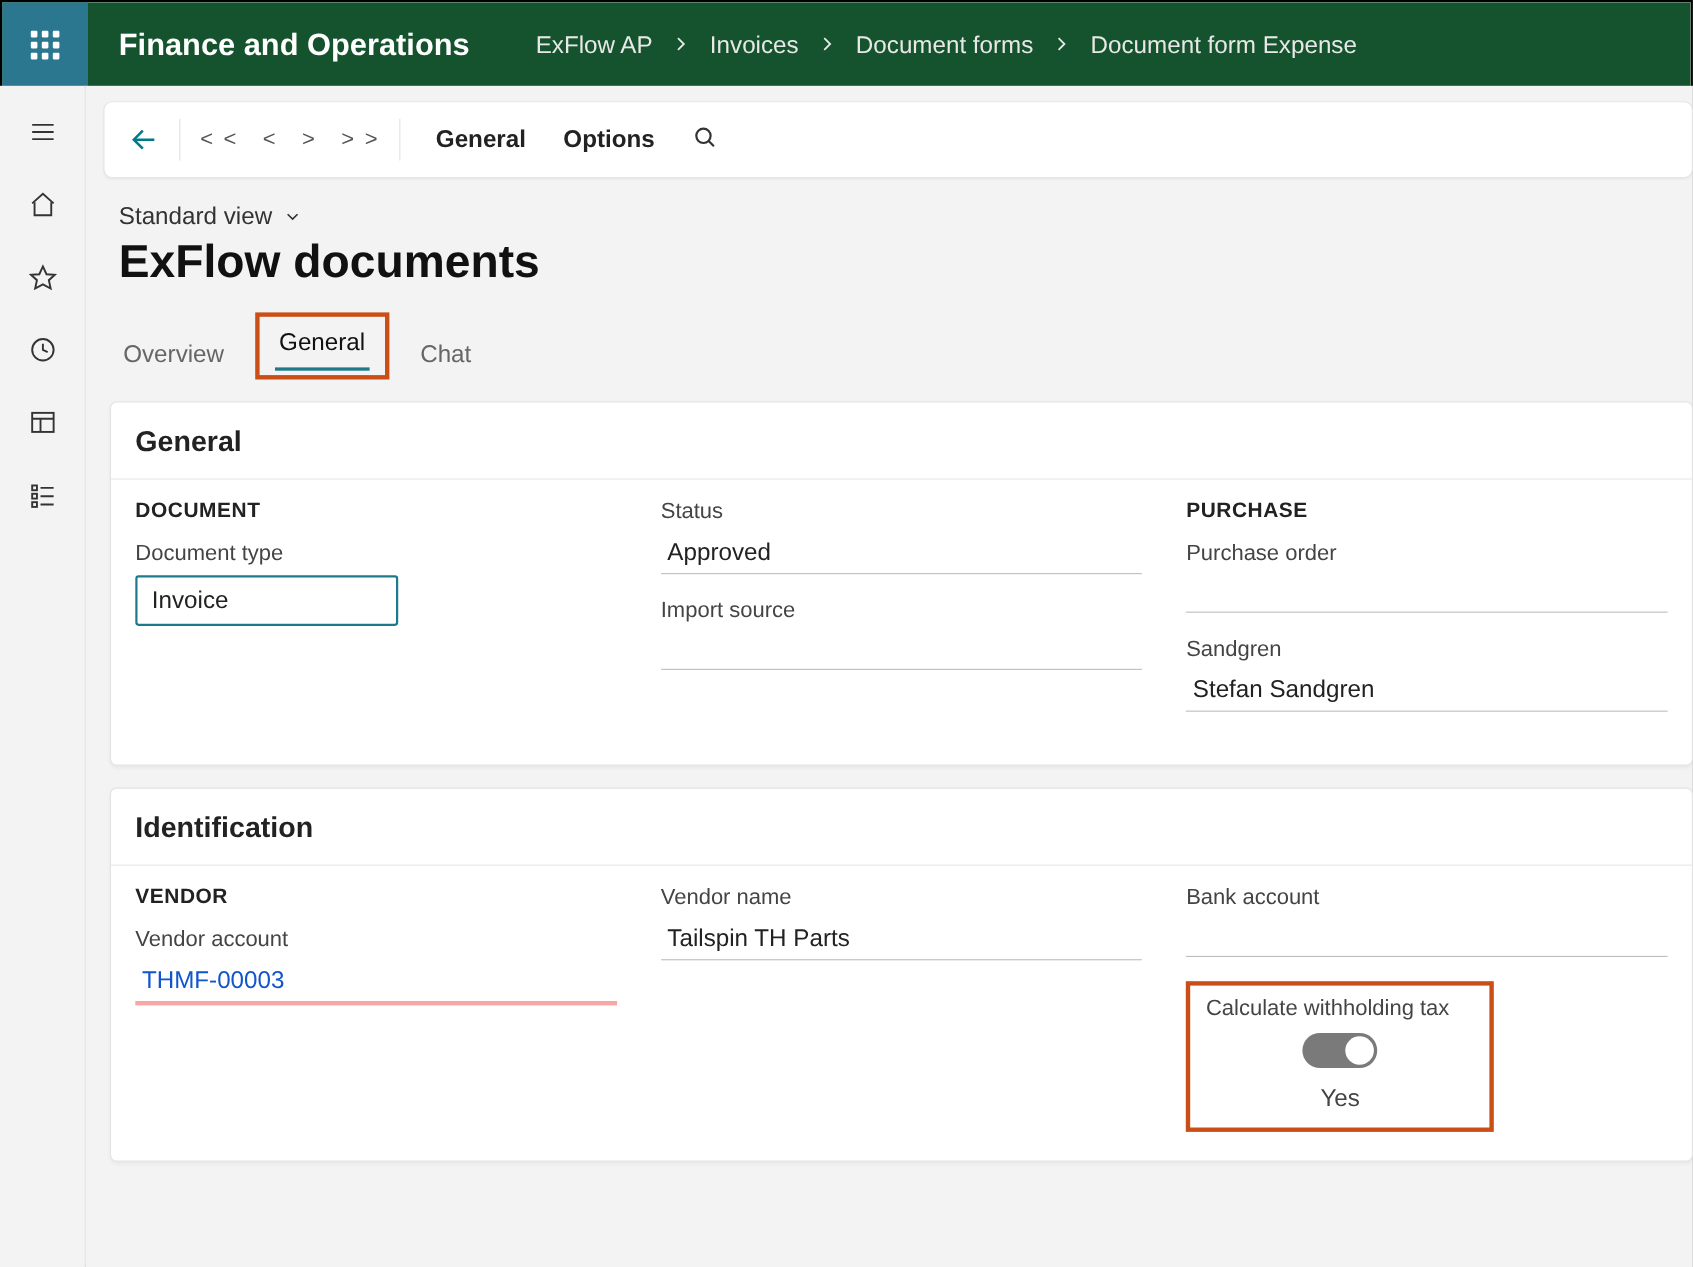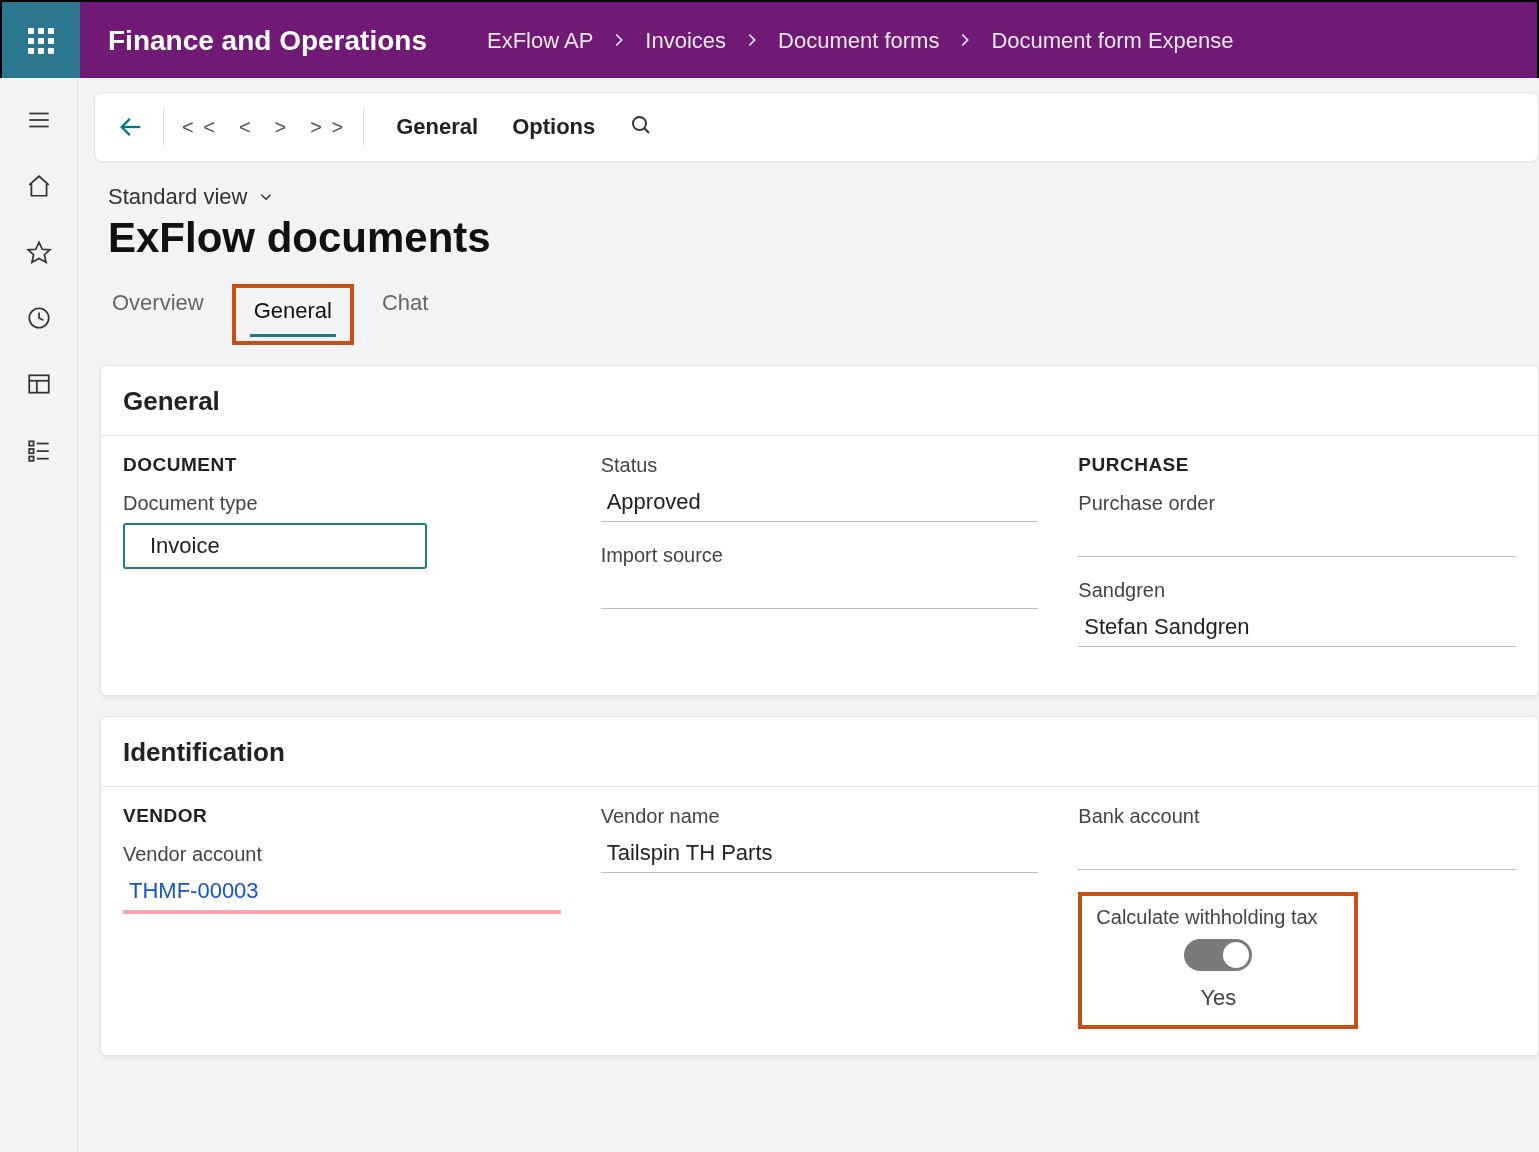--- a/index.html
+++ b/index.html
@@ -1,20 +1,20 @@
 <!DOCTYPE html>
 <html><head>
 <meta charset="utf-8">
 <style>
   * { box-sizing: border-box; }
   html, body { margin:0; padding:0; font-family: "Segoe UI", Arial, sans-serif; background:#fff; color:#222; }
   body { width:1539px; height:1152px; overflow:hidden; border:2px solid #000; }
 
   
-  .topbar { display:flex; align-items:center; background:#701a75; color:#fff; height:78px; }
+  .topbar { display:flex; align-items:center; background:#14532d; color:#fff; height:78px; }
   .waffle { width:78px; height:78px; background:#2b7790; display:flex; align-items:center; justify-content:center; cursor:pointer; }
   .waffle-grid { display:grid; grid-template-columns:repeat(3,6px); grid-template-rows:repeat(3,6px); gap:4px; }
   .waffle-grid span { width:6px; height:6px; background:#fff; border-radius:1px; }
   .brand { font-size:28px; font-weight:700; margin-left:28px; margin-right:60px; white-space:nowrap; }
   .breadcrumbs { display:flex; align-items:center; gap:18px; font-size:22px; color:#e8e8e8; }
   .breadcrumbs .crumb { cursor:pointer; }
   .breadcrumbs .sep svg { width:16px; height:16px; fill:none; stroke:#e8e8e8; stroke-width:2.5; }
 
   
   .leftrail { position:absolute; top:78px; left:0; width:78px; bottom:0; background:#f3f3f3; display:flex; flex-direction:column; align-items:center; gap:38px; padding-top:28px; border-right:1px solid #e1e1e1; }
@@ -35,37 +35,37 @@
   .ab-tabs span { cursor:pointer; }
   .ab-search { margin-left:34px; cursor:pointer; }
   .ab-search svg { width:24px; height:24px; fill:none; stroke:#333; stroke-width:2; }
 
   
   .viewrow { margin:22px 0 0 30px; display:flex; align-items:center; gap:10px; color:#333; font-size:22px; cursor:pointer; }
   .viewrow svg { width:18px; height:18px; stroke:#333; stroke-width:2; fill:none; }
   .page-title { margin:4px 0 0 30px; font-size:42px; font-weight:700; color:#111; }
 
   
-  .tabsrow { margin:22px 0 0 30px; display:flex; align-items:flex-start; gap:24px; font-size:22px; color:#666; }
+  .tabsrow { margin:22px 0 0 30px; display:flex; align-items:flex-end; gap:24px; font-size:22px; color:#666; }
   .tabsrow .tab { cursor:pointer; padding:6px 4px 10px 4px; }
   .tab-wrap-highlight { border:4px solid #c94f17; padding:4px 14px 4px 14px; }
   .tab-active { color:#111; border-bottom:3px solid #1d7a8a; }
 
   
   .card { margin:20px 0 0 22px; width:calc(100% - 22px); background:#fff; border:1px solid #e4e4e4; border-radius:6px; padding:20px 22px 26px 22px; box-shadow:0 2px 4px rgba(0,0,0,0.05); }
   .card-title { font-size:26px; font-weight:600; color:#222; margin-bottom:18px; }
   .card hr { border:none; border-top:1px solid #e6e6e6; margin:0 -22px 18px -22px; }
 
   .cols { display:grid; grid-template-columns: 1fr 1fr 1fr; column-gap:40px; }
   .group-h { font-size:19px; font-weight:700; letter-spacing:0.5px; color:#222; margin-bottom:16px; }
   .fld { margin-bottom:22px; }
   .fld-label { font-size:20px; color:#444; margin-bottom:8px; }
   .fld-value { font-size:22px; color:#222; border-bottom:1px solid #bdbdbd; padding:4px 6px 6px 6px; min-height:34px; }
   .fld-link  { font-size:22px; color:#1155cc; border-bottom:4px solid #fca5a5; padding:4px 6px 6px 6px; min-height:34px; cursor:pointer; }
-  .fld-box   { font-size:22px; color:#222; border:2px solid #1d7a8a; border-radius:3px; padding:8px 25px; width:304px; }
+  .fld-box   { font-size:22px; color:#222; border:2px solid #1d7a8a; border-radius:3px; padding:8px 13px; width:239px; }
 
   
   .toggle-wrap { border:4px solid #c94f17; padding:10px 14px 14px 14px; width:280px; }
   .toggle-row { display:flex; align-items:center; gap:14px; margin-top:10px;flex-direction:column; }
   .toggle { width:68px; height:32px; border-radius:16px; background:#7a7a7a; position:relative; cursor:pointer; }
   .toggle .knob { position:absolute; top:3px; right:3px; width:26px; height:26px; background:#fff; border-radius:50%; }
   .toggle-text { font-size:22px; color:#444; }
 </style>
 </head>
 <body>

